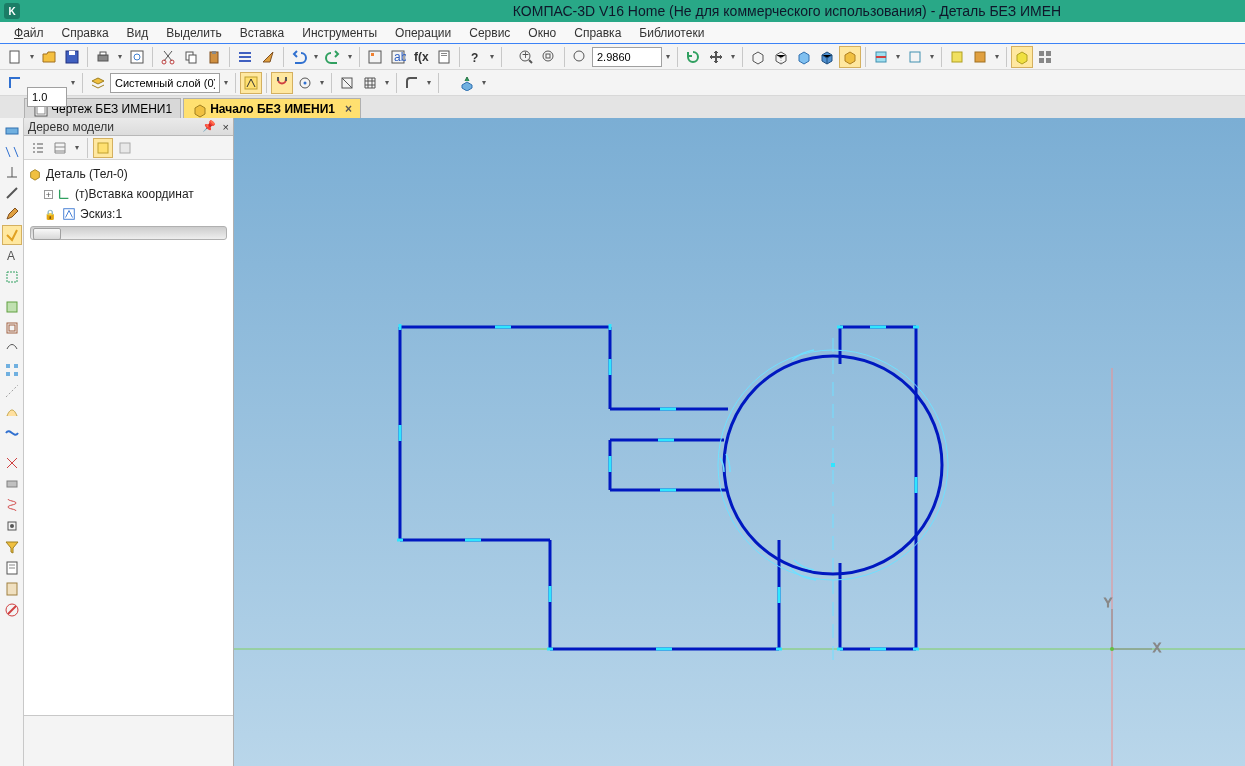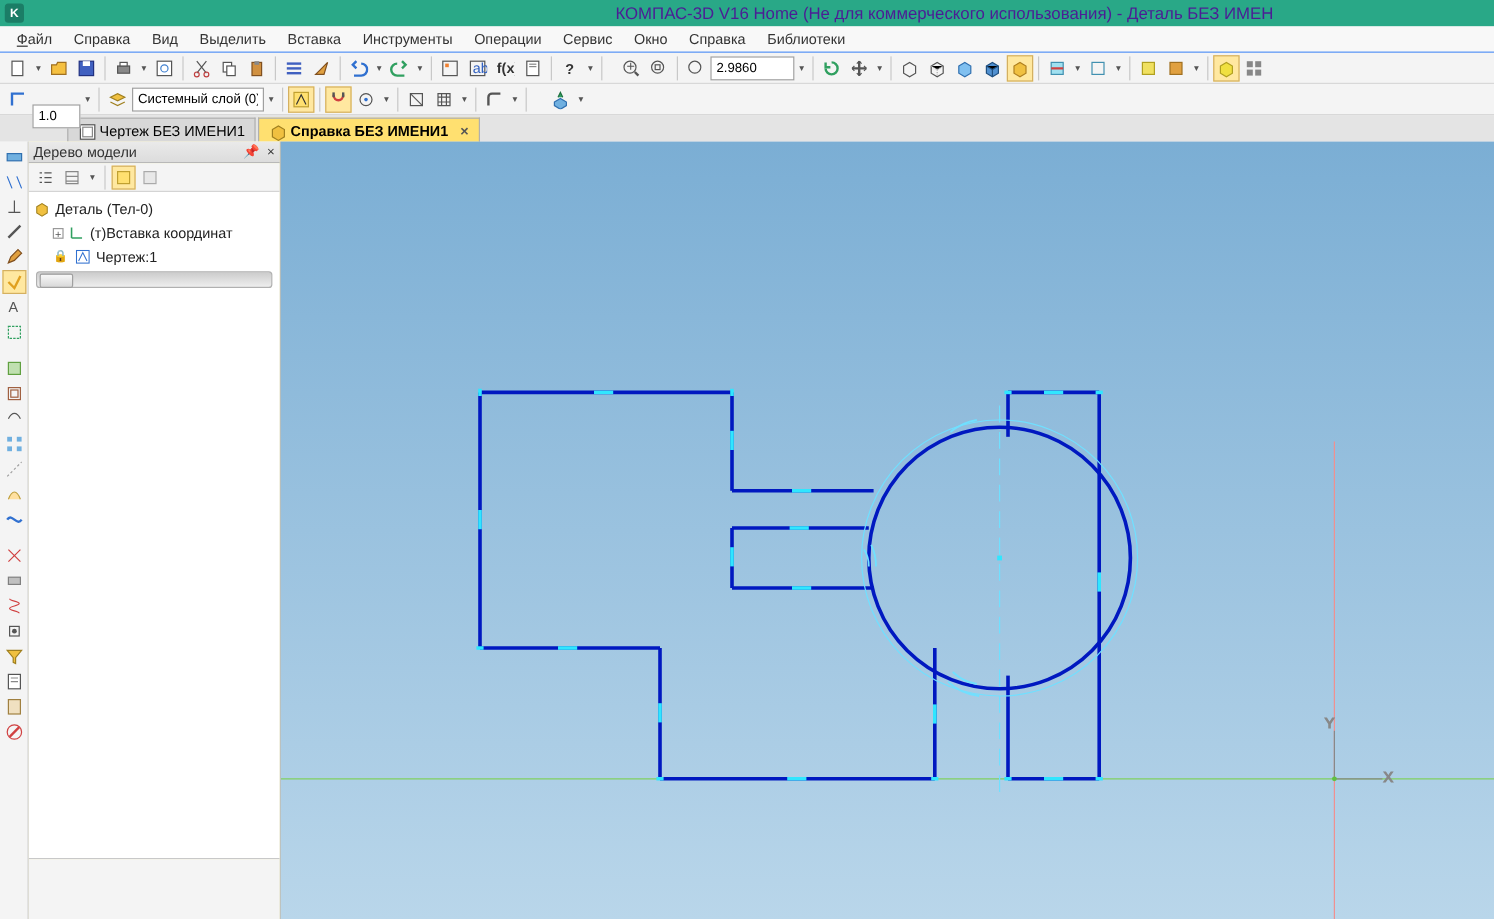--- a/index.html
+++ b/index.html
@@ -1,38 +1,38 @@
 <!DOCTYPE html>
 <html><head>
 <meta charset="utf-8">
 <style>
 * { margin: 0; padding: 0; box-sizing: border-box; font-family: "Segoe UI", Tahoma, sans-serif; font-size: 12px; }
 html, body { width: 1245px; height: 766px; overflow: hidden; background: #f0f0f0; }
 .titlebar { height: 22px; background: #29a887; display: flex; align-items: center; padding-left: 4px; }
 .titlebar .app-icon { width: 16px; height: 16px; background: #1b7d66; border-radius: 3px; display:flex;align-items:center;justify-content:center;color:#fff;font-weight:bold;font-size:10px;}
-.titlebar .title { color: #4c1d95; font-size: 14px; position: absolute; left: 50%; transform: translateX(-20%); white-space: nowrap; }
+.titlebar .title { color: #0f172a; font-size: 14px; position: absolute; left: 50%; transform: translateX(-20%); white-space: nowrap; }
 .menubar { height: 22px; background: #f8f8f8; display: flex; align-items: center; padding-left: 6px; gap: 2px; border-bottom: 1px solid #3b82f6; }
 .menubar .menu-item { padding: 2px 8px; cursor: default; color: #333; }
 .menubar .menu-item u { text-decoration: underline; }
 .toolbar { height: 26px; background: #f4f4f4; display: flex; align-items: center; padding: 2px 4px; border-bottom: 1px solid #d8d8d8; gap: 1px; }
 .tb-btn { width: 22px; height: 22px; display:flex; align-items:center; justify-content:center; border:1px solid transparent; cursor:default; }
 .tb-btn.active { background:#ffe8a0; border-color:#d4b060; }
 .tb-sep { width:1px; height:20px; background:#c8c8c8; margin:0 3px; }
 .tb-dd { width:10px; height:22px; display:flex;align-items:center;justify-content:center;font-size:8px;color:#555; }
 .tb-input { height:20px; border:1px solid #a0a0a0; background:#fff; padding:0 4px; font-size:11px; }
 .toolbar2 { height:26px; background:#f4f4f4; display:flex; align-items:center; padding:2px 4px; border-bottom:1px solid #d8d8d8; gap:1px; position: relative;}
-.tabbar { height:22px; background:#e4e4e4; display:flex; align-items:flex-end; padding-left:56px; }
+.tabbar { height:22px; background:#e4e4e4; display:flex; align-items:flex-end; padding-left:24px; }
 .tab { height:20px; display:flex; align-items:center; padding:0 8px; background:#d8d8d8; border:1px solid #b0b0b0; border-bottom:none; margin-right:2px; font-size:11px; gap:4px; cursor:default; }
 .tab.active { background:#ffe070; font-weight:bold; }
 .tab .doc-icon { width:14px; height:14px; }
 .tab .close { font-size:12px; color:#555; margin-left:6px; }
 .workarea { display:flex; height: calc(766px - 22px - 22px - 26px - 26px - 22px); }
 .left-toolstrip { width:24px; background:#f4f4f4; border-right:1px solid #c8c8c8; display:flex; flex-direction:column; align-items:center; padding-top:2px; gap:1px;}
 .left-toolstrip .tb-btn { width:20px; height:20px; }
-.side-panel { width:210px; background:#fef9c3; border-right:1px solid #b0b0b0; display:flex; flex-direction:column;justify-content:space-between; }
+.side-panel { width:210px; background:#84cc16; border-right:1px solid #b0b0b0; display:flex; flex-direction:column;justify-content:space-between; }
 .panel-header { height:18px; background:linear-gradient(#eaeaea,#dcdcdc); border-bottom:1px solid #b8b8b8; display:flex; align-items:center; padding:0 4px; font-size:11px; color:#333; }
 .panel-header .pin { margin-left:auto; font-size:11px; }
 .panel-header .pclose { margin-left:6px; font-size:11px; }
 .panel-toolbar { height:24px; background:#f4f4f4; border-bottom:1px solid #d4d4d4; display:flex; align-items:center; padding-left:4px; gap:2px; }
 .panel-toolbar .tb-btn { width:20px; height:20px; }
 .tree { flex:1; background:#fff; padding:4px 2px; font-size:12px; color:#222; overflow:auto; border-bottom:1px solid #c8c8c8;}
 .tree-row { display:flex; align-items:center; height:20px; gap:4px; padding-left:2px; white-space:nowrap; }
 .tree-row.indent1 { padding-left:18px; }
 .tree-icon { width:14px; height:14px; display:flex;align-items:center;justify-content:center; }
 .tree-slider { height:14px; margin:2px 4px; background:linear-gradient(#ccc,#eee); border:1px solid #b0b0b0; border-radius:3px; position:relative;}
@@ -362,21 +362,21 @@
         </svg>
       </span>
     <span>Чертеж БЕЗ ИМЕНИ1</span>
   </div>
   <div class="tab active">
     <span class="doc-icon">
         <svg class="ico" viewBox="0 0 16 16">
           <path d="M3 6l5-3 5 3v6l-5 3-5-3z" fill="#f0c040" stroke="#a08020"></path>
         </svg>
       </span>
-    <span>Справка БЕЗ ИМЕНИ1</span>
+    <span>Начало БЕЗ ИМЕНИ1</span>
     <span class="close">×</span>
   </div>
 </div>
 
 <div class="workarea">
 
   <div class="left-toolstrip">
     <div class="tb-btn">
         <svg class="ico" viewBox="0 0 16 16">
           <rect x="2" y="6" width="12" height="6" fill="#70b0e0" stroke="#3070b0"></rect>
@@ -553,21 +553,21 @@
         <span>(т)Вставка координат</span>
       </div>
       <div class="tree-row indent1">
         <span class="tree-icon" style="font-size:10px;">🔒</span>
         <span class="tree-icon">
             <svg class="ico" viewBox="0 0 16 16">
               <rect x="2" y="2" width="12" height="12" fill="none" stroke="#3070d0"></rect>
               <path d="M4 12l4-8 4 8" fill="none" stroke="#3070d0"></path>
             </svg>
           </span>
-        <span>Чертеж:1</span>
+        <span>Эскиз:1</span>
       </div>
       <div class="tree-slider"></div>
     </div>
     <div class="panel-footer"></div>
   </div>
 
   <div class="canvas-wrap">
     <svg class="canvas-svg" viewBox="0 0 1011 648">
 
       <line x1="878" y1="250" x2="878" y2="648" stroke="#f09090" stroke-width="1"></line>

